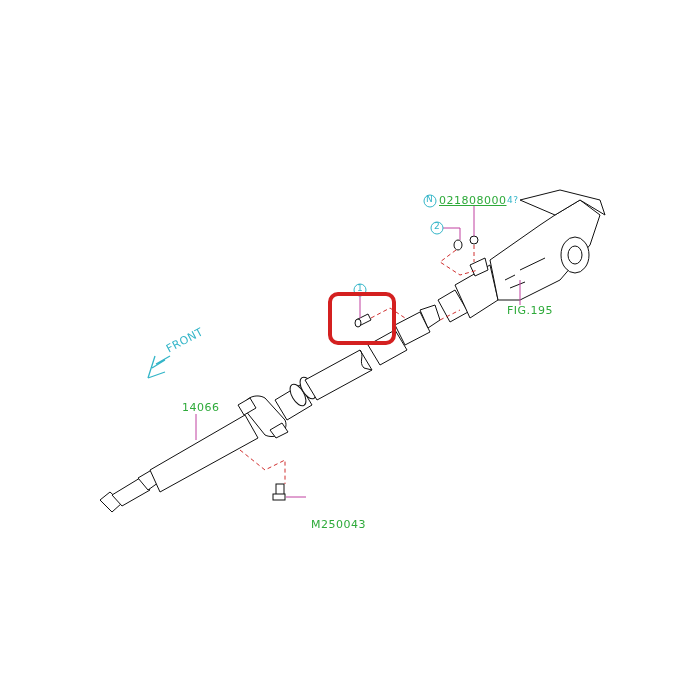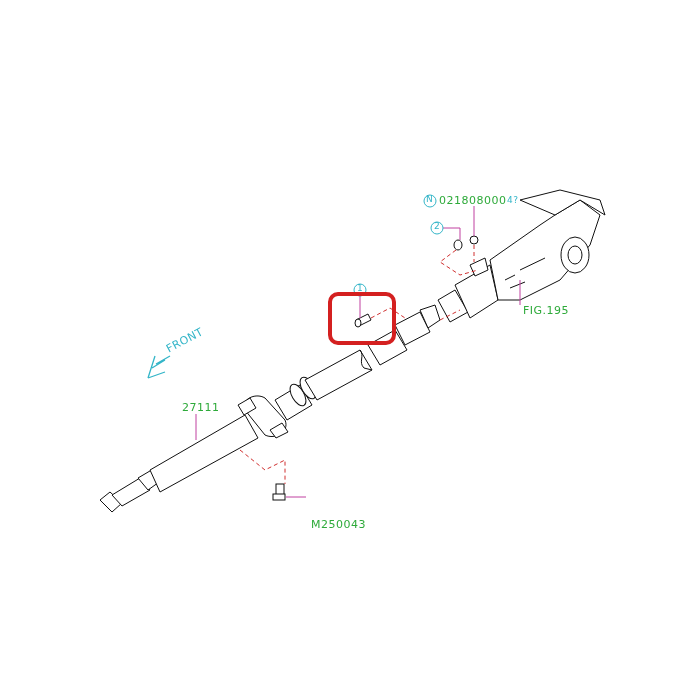--- a/index.html
+++ b/index.html
@@ -91,20 +91,20 @@
   </g>
 
   <rect x="330" y="294" width="64" height="49" rx="8" ry="8" fill="none" stroke="#d42020" stroke-width="4"></rect>
 
   <g stroke="#33b5c8" stroke-width="1.3" fill="none">
     <path d="M148,378 L155,356 M148,378 L165,372 M152,368 L165,360 M156,364 L170,356"></path>
   </g>
 </svg>
 
 <span class="lbl cyan" style="left:426px;top:194px;font-size:9px;">N</span>
-<span class="lbl green" style="left:439px;top:194px;">021808000</span>
+<span class="lbl green" style="left:439px;top:194px;text-decoration:underline;">021808000</span>
 <span class="lbl cyan" style="left:507px;top:195px;font-size:9px;">4?</span>
 <span class="lbl cyan" style="left:434px;top:221px;font-size:9px;">2</span>
 <span class="lbl cyan" style="left:357px;top:283px;font-size:9px;">1</span>
-<span class="lbl green" style="left:507px;top:304px;margin-left:16px;">FIG.195</span>
+<span class="lbl green" style="left:507px;top:304px;">FIG.195</span>
 <span class="lbl cyan" style="left:164px;top:344px;transform:rotate(-28deg);transform-origin:left top;">FRONT</span>
-<span class="lbl green" style="left:182px;top:401px;">27111</span>
+<span class="lbl green" style="left:182px;top:401px;">14066</span>
 <span class="lbl green" style="left:311px;top:491px;margin-top:27px;">M250043</span>
 
 </body></html>

